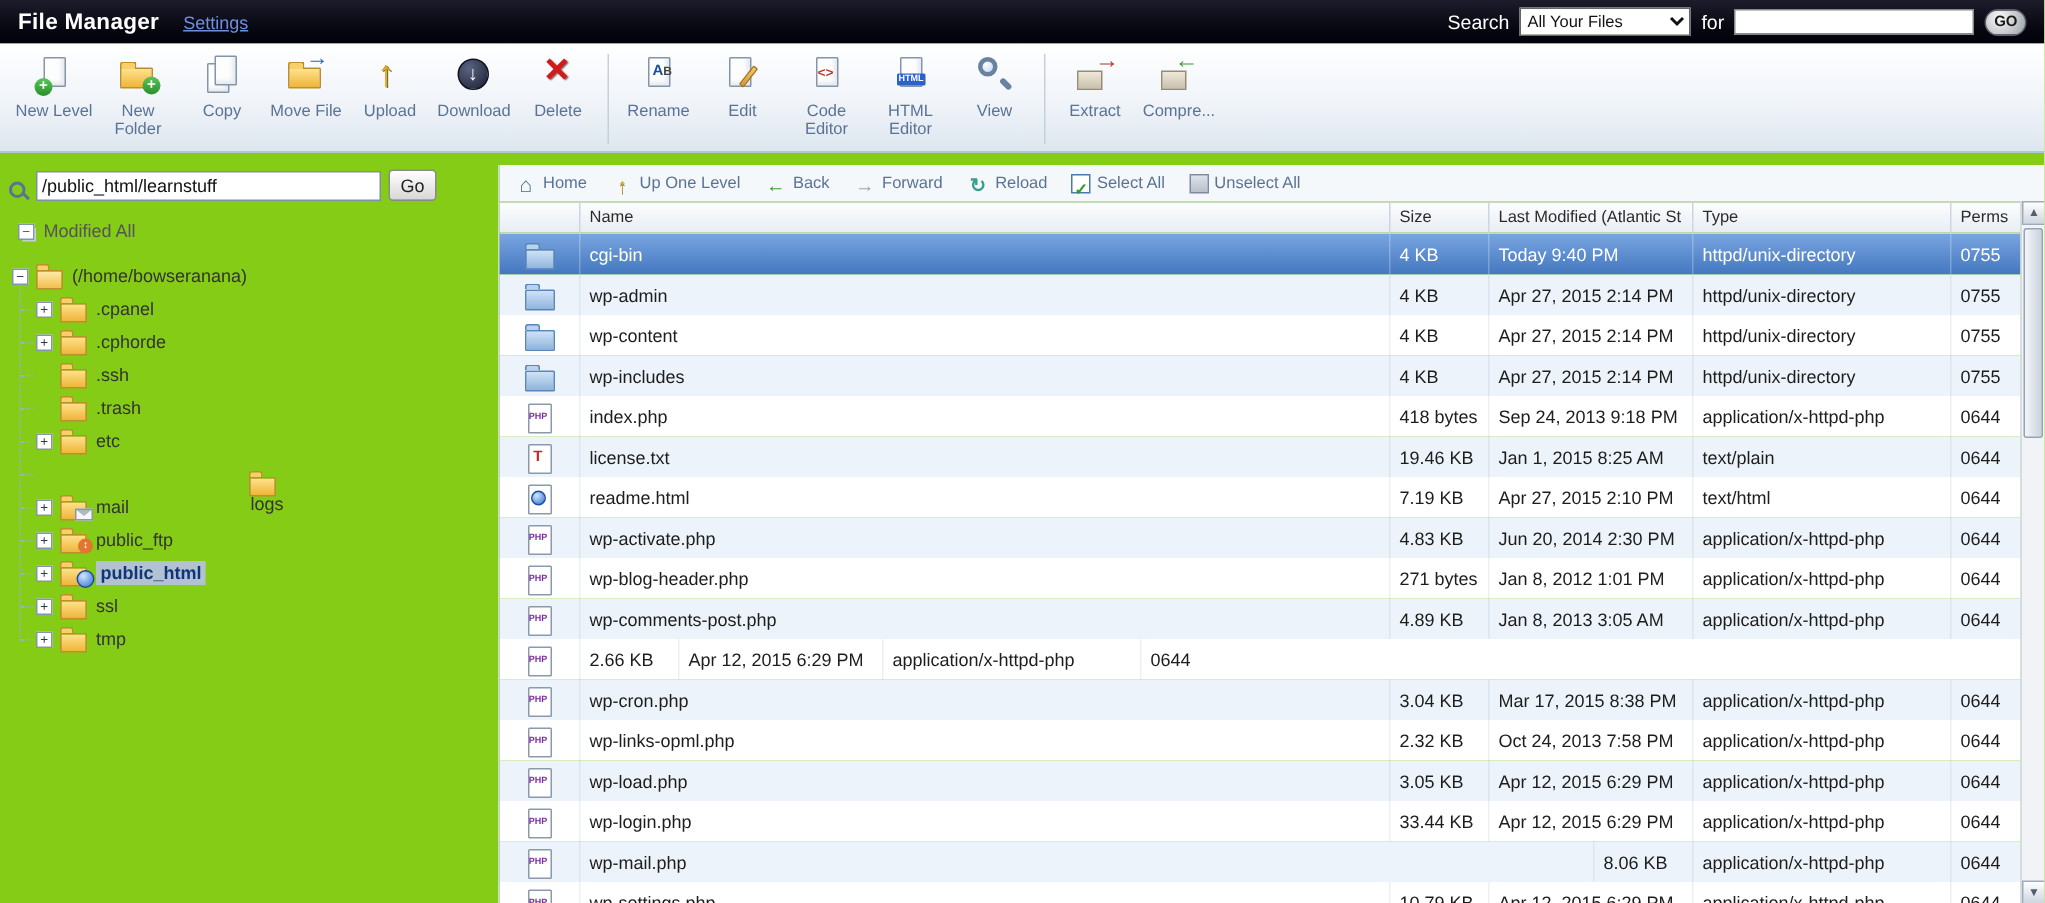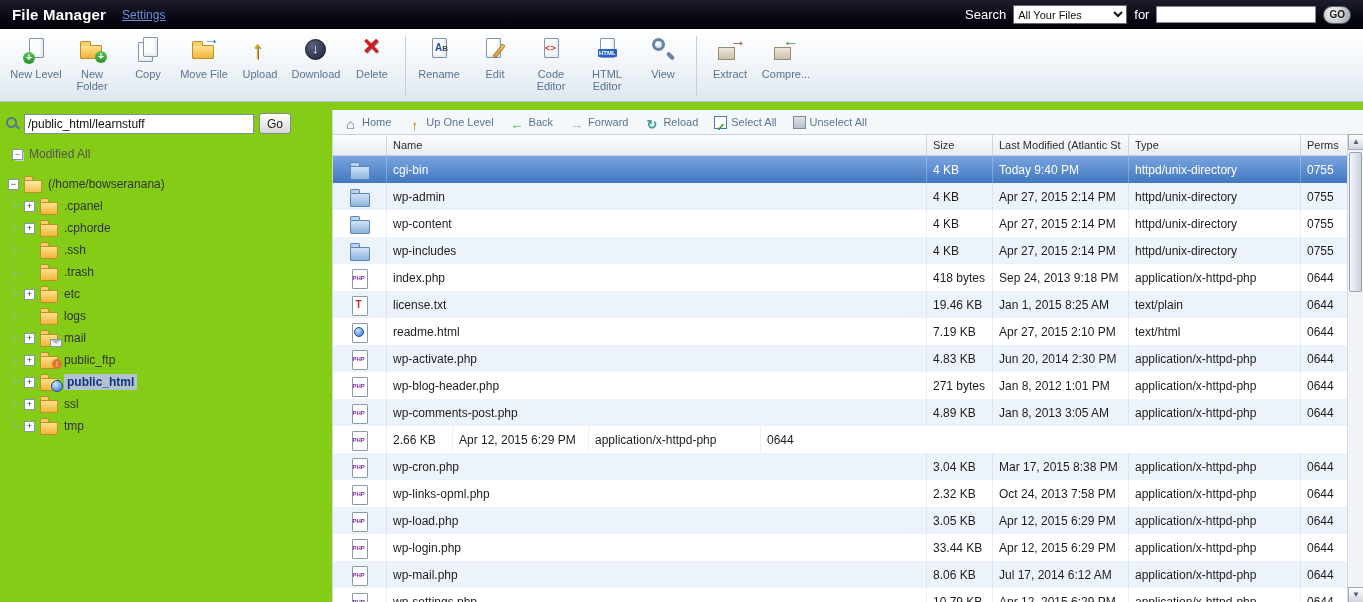--- a/index.html
+++ b/index.html
@@ -79,21 +79,21 @@
   .ic-extract .a,.ic-compress .a{left:3px;top:12px;width:17px;height:13px;
     background:linear-gradient(#efe9db,#c9c0ab);border:1px solid #958c74}
   .ic-extract .b{left:15px;top:-2px;color:#b03a2e;font-weight:bold;font-size:16px;line-height:16px}
   .ic-extract .b::before{content:"→"}
   .ic-compress .b{left:12px;top:-2px;color:#3f9d2f;font-weight:bold;font-size:16px;line-height:16px}
   .ic-compress .b::before{content:"←"}
 
   
   .content{display:flex;margin-top:8px;height:493px}
   .sidebar{width:333px;flex:none;border-right:1px solid #cdd7e2;overflow:hidden}
-  .pathrow{display:flex;align-items:center;gap:5px;padding:3px 6px;height:27px}
+  .pathrow{display:flex;align-items:flex-end;gap:5px;padding:3px 6px;height:27px}
   .path-icon{width:13px;height:13px;position:relative;display:inline-block;flex:none}
   .path-icon::before{content:"";position:absolute;left:0;top:0;width:7px;height:7px;border:2px solid #5a7394;border-radius:50%}
   .path-icon::after{content:"";position:absolute;left:9px;top:9px;width:5px;height:2px;background:#5a7394;transform:rotate(45deg)}
   .path-input{width:230px;height:20px;border:1px solid #7f8fa5;font-size:12px;padding:0 3px;color:#111}
   .go-btn{height:21px;padding:0 7px;font-size:12px;border:1px solid #8a8a8a;border-radius:3px;cursor:pointer;
     background:linear-gradient(#ffffff,#d7d7d7);color:#222}
   .collapse-row{display:flex;align-items:center;gap:6px;padding:10px 6px 4px 12px;color:#555;font-size:12px;cursor:pointer}
   .collapse-icon{width:11px;height:11px;border:1px solid #8496ab;background:#fff;color:#2f7d2f;flex:none;
     font-size:9px;line-height:9px;text-align:center;box-shadow:2px 2px 0 -1px #c3cfdb}
   .collapse-icon::before{content:"−"}
@@ -350,21 +350,21 @@
             </span>
             <span class="tlabel">.trash</span>
           </li>
           <li class="tree-row d1" style="padding-left: 24px;">
             <span class="exp">+</span>
             <span class="ticon t-folder">
               <i class="ov"></i>
             </span>
             <span class="tlabel">etc</span>
           </li>
-          <li class="tree-row d1" style="padding-left: 24px;">
+          <li class="tree-row d1" style="padding-left: 24px; flex-direction: column;">
             <span class="exp none"></span>
             <span class="ticon t-folder">
               <i class="ov"></i>
             </span>
             <span class="tlabel">logs</span>
           </li>
           <li class="tree-row d1" style="padding-left: 24px;">
             <span class="exp">+</span>
             <span class="ticon t-folder-mail">
               <i class="ov"></i>
@@ -623,21 +623,20 @@
               <div class="cell c-perms">0644</div>
             </div>
             <div class="trow alt">
               <div class="cell c-icon">
                 <span class="ficon f-page f-php">
                   <i class="ov"></i>
                 </span>
               </div>
               <div class="cell c-name">wp-mail.php</div>
               <div class="cell c-size">8.06 KB</div>
-              <div class="cell c-mod">Jul 17, 2014 6:12 AM</div>
               <div class="cell c-type">application/x-httpd-php</div>
               <div class="cell c-perms">0644</div>
             </div>
             <div class="trow">
               <div class="cell c-icon">
                 <span class="ficon f-page f-php">
                   <i class="ov"></i>
                 </span>
               </div>
               <div class="cell c-name">wp-settings.php</div>

